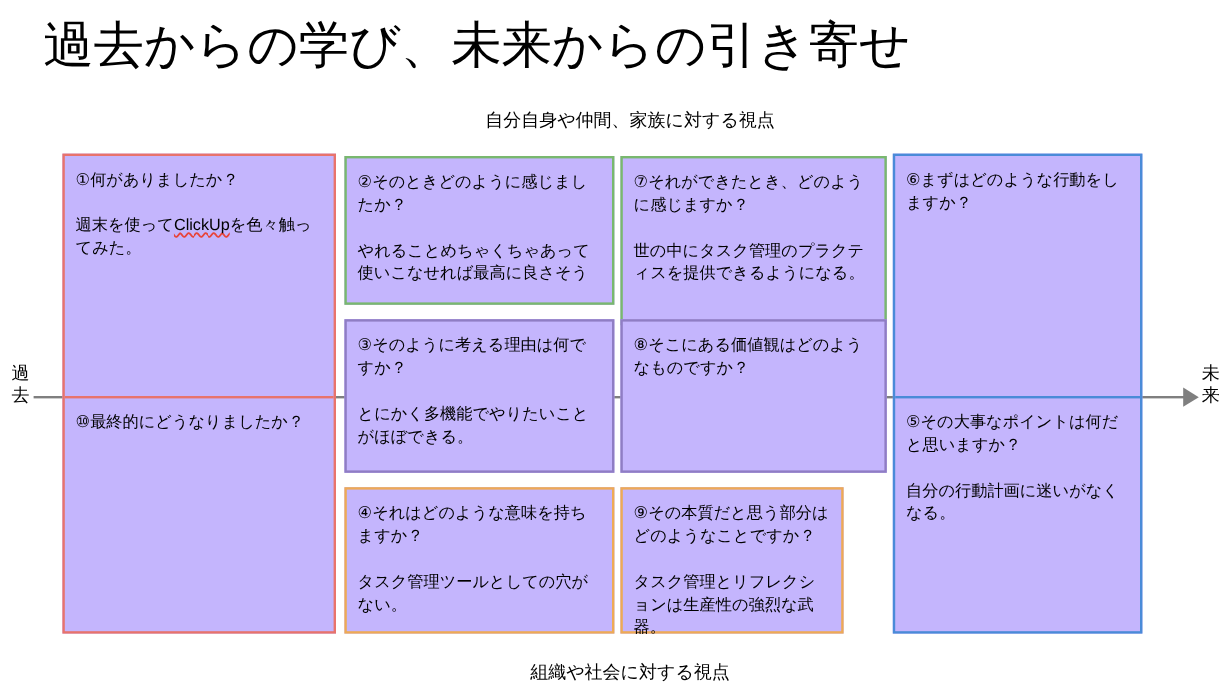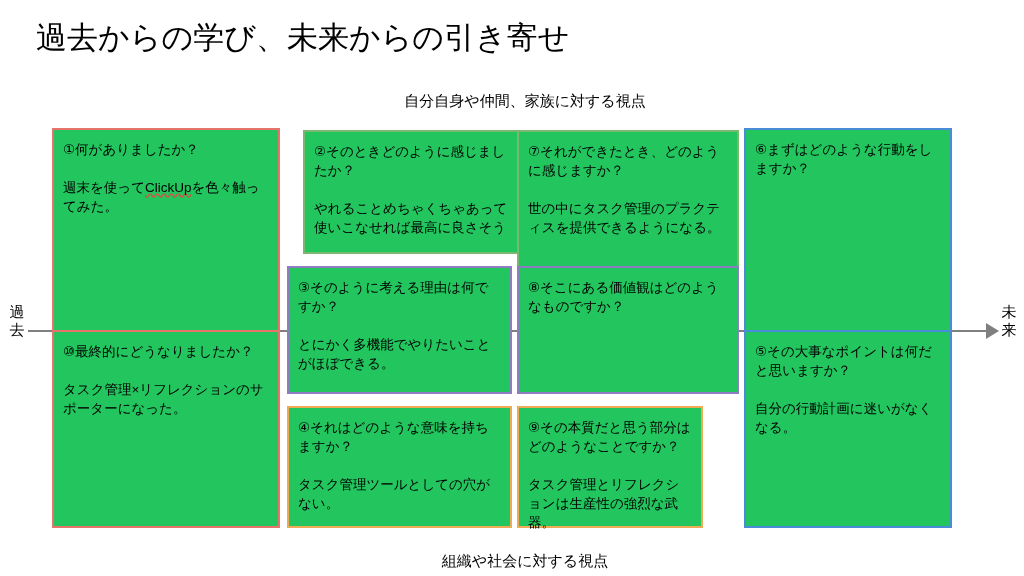--- a/index.html
+++ b/index.html
@@ -14,21 +14,21 @@
     overflow: hidden;
     font-family: "Liberation Sans", "DejaVu Sans", sans-serif;
     color: #000000;
   }
 
   
   #page-title {
     position: absolute;
     left: 36px;
     top: 16px;
-    font-size: 31px;
+    font-size: 42px;
     line-height: 44px;
     letter-spacing: 0px;
     color: #000000;
     white-space: nowrap;
   }
 
   
   .axis-line-h {
     position: absolute;
     left: 28px;
@@ -74,21 +74,21 @@
     left: 330px;
     top: 552px;
     width: 390px;
     white-space: nowrap;
   }
 
   
   .qbox {
     position: absolute;
     box-sizing: border-box;
-    background: #22c55e;
+    background: #c4b5fd;
     border-style: solid;
     border-width: 2px;
   }
   .qbox-inner {
     position: absolute;
     left: 0;
     top: 0;
     right: 0;
     bottom: 0;
     padding: 10px 9px 0 9px;
@@ -113,21 +113,21 @@
     position: absolute;
     left: 0;
     right: 0;
     height: 2px;
   }
 
   
   #box-col-left   { left: 52px;  top: 128px; width: 228px; height: 400px; border-color: #e8736c; }
   #box-col-right  { left: 744px; top: 128px; width: 208px; height: 400px; border-color: #4a8bd8; }
 
-  #box-2 { left: 287px; top: 130px; width: 225px; height: 124px; border-color: #79b86e; margin-left: 16px; }
+  #box-2 { left: 287px; top: 130px; width: 225px; height: 124px; border-color: #79b86e; }
   #box-7 { left: 517px; top: 130px; width: 222px; height: 141px; border-color: #79b86e; }
 
   #box-3 { left: 287px; top: 266px; width: 225px; height: 128px; border-color: #8f7dc4; }
   #box-8 { left: 517px; top: 266px; width: 222px; height: 128px; border-color: #8f7dc4; }
 
   #box-4 { left: 287px; top: 406px; width: 225px; height: 122px; border-color: #eeaa55; }
   #box-9 { left: 517px; top: 406px; width: 186px; height: 122px; border-color: #eeaa55; }
 </style>
 </head>
 <body>
@@ -145,21 +145,20 @@
 <div class="qbox" id="box-col-left">
   <div class="col-divider" style="top:200px;background:#e8736c;"></div>
 
   <div class="qbox-inner" style="height:202px;">
     <div class="q-title"><span>①</span><span>何がありましたか？</span></div>
     <div class="q-answer"><span>週末を使って</span><span class="misspelled">ClickUp</span><span>を色々触ってみた。</span></div>
   </div>
 
   <div class="qbox-inner" style="top:202px;">
     <div class="q-title"><span>⑩</span><span>最終的にどうなりましたか？</span></div>
-    <div class="q-answer">タスク管理×リフレクションのサポーターになった。</div>
   </div>
 </div>
 
 <div class="qbox" id="box-col-right">
   <div class="col-divider" style="top:200px;background:#4a8bd8;"></div>
 
   <div class="qbox-inner" style="height:202px;">
     <div class="q-title"><span>⑥</span><span>まずはどのような行動をしますか？</span></div>
   </div>
 

